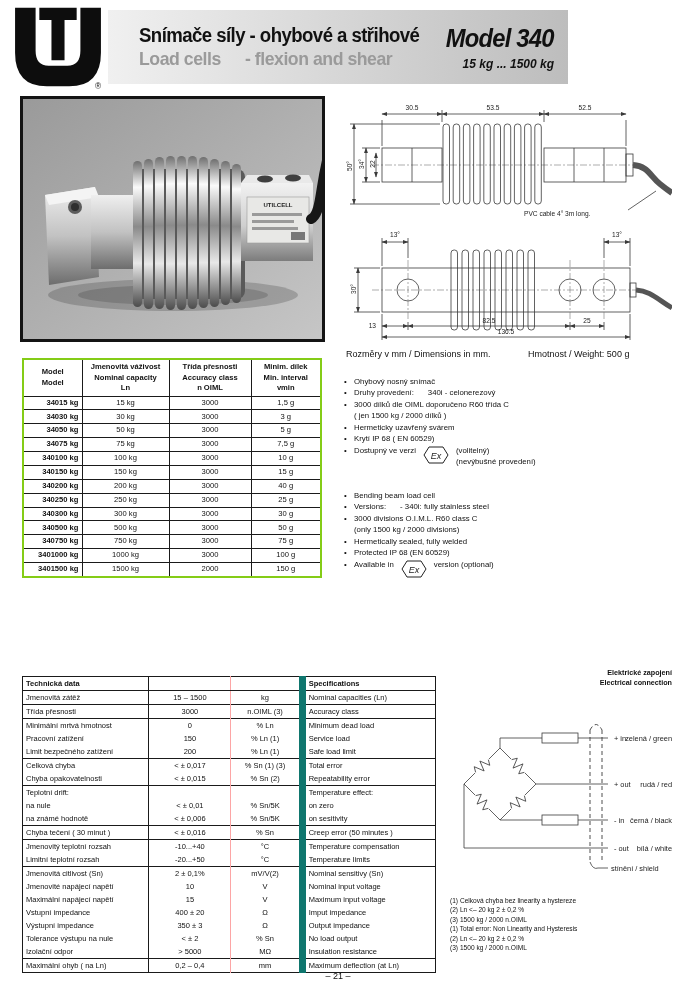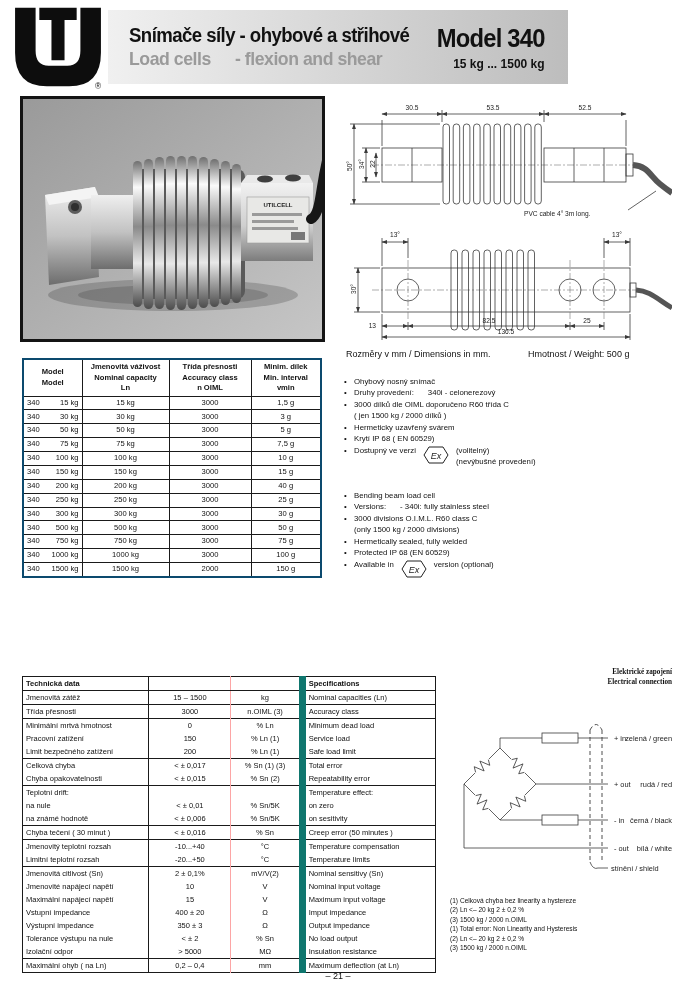--- a/index.html
+++ b/index.html
@@ -2,49 +2,49 @@
 <html><head>
 <meta charset="utf-8">
 <style>
   html,body{margin:0;padding:0;background:#fff;}
   body{width:676px;height:1000px;position:relative;font-family:"Liberation Sans","DejaVu Sans",sans-serif;color:#111;overflow:hidden;}
   .abs{position:absolute;}
 
   
   .logo{left:10px;top:6px;width:96px;height:84px;}
   .titlebar{left:108px;top:10px;width:460px;height:74px;background:linear-gradient(to right,#f0f0f0,#bdbdbd);
-    display:flex;align-items:center;justify-content:center;box-sizing:border-box;padding:0 14px 0 12px;}
+    display:flex;align-items:center;justify-content:flex-end;box-sizing:border-box;padding:0 14px 0 12px;}
   .title-cs{font-size:20px;font-weight:bold;letter-spacing:-0.6px;transform:scaleX(.93);transform-origin:left center;white-space:nowrap;}
   .title-en{font-size:19px;font-weight:bold;color:#9a9a9a;letter-spacing:-0.5px;transform:scaleX(.93);transform-origin:left center;white-space:nowrap;margin-top:1px;}
   .title-en .t2{margin-left:26px;}
-  .model-blk{text-align:right;}
+  .model-blk{text-align:right;font-style:italic;}
   .model-name{font-size:25px;font-weight:bold;letter-spacing:-0.8px;transform:scaleX(.95);transform-origin:right center;white-space:nowrap;}
   .model-range{font-size:12px;font-weight:bold;margin-top:4px;white-space:nowrap;}
 
   
   .photo{left:20px;top:96px;width:305px;height:246px;border:3px solid #141414;box-sizing:border-box;background:#aaa;}
 
   
   .draw-side{left:338px;top:96px;width:334px;height:128px;}
   .draw-top{left:338px;top:224px;width:334px;height:120px;}
   .cap1{left:346px;top:349px;font-size:9px;}
   .cap2{left:528px;top:349px;font-size:9px;}
   svg text{font-family:"Liberation Sans","DejaVu Sans",sans-serif;fill:#222;}
   .dim{font-size:6.6px;}
   .thin{stroke:#3a3a3a;stroke-width:.8;fill:none;}
   .dash{stroke:#777;stroke-width:.6;fill:none;stroke-dasharray:7 2 2 2;}
 
   
   .cap-table{left:22px;top:358px;width:300px;border-collapse:collapse;table-layout:fixed;font-size:7.6px;}
   .cap-table,.cap-table th,.cap-table td{border:1px solid #1a1a1a;}
-  .cap-table{border:2px solid #0c4a6e;padding-left:32px;}
+  .cap-table{border:2px solid #84cc16;padding-left:32px;}
   .cap-table th{font-weight:bold;padding:2px 1px;line-height:10.5px;border-bottom:1.6px solid #1a1a1a;}
   .cap-table td{padding:1.2px 3px;text-align:center;line-height:10.5px;}
   .cap-table td.mcell{padding:1.2px 3px;}
-  .mrow{display:flex;justify-content:space-between;}
+  .mrow{display:flex;justify-content:flex-end;font-weight:bold;}
   .cw1{width:59px;}.cw2{width:87px;}.cw3{width:82px;}.cw4{width:70px;}
 
   
   .feat-cs{left:344px;top:376px;width:332px;font-size:7.8px;line-height:11.4px;}
   .feat-en{left:344px;top:490px;width:332px;font-size:7.8px;line-height:11.4px;}
   .feat{display:flex;}
   .fb{width:10px;flex:0 0 10px;}
   .ft2{margin-left:14px;}
   .exline{display:flex;align-items:flex-start;margin-top:1px;}
   .exhex{margin:1px 7px 0 7px;}
@@ -58,21 +58,21 @@
   .tech-table td:nth-child(2),.tech-table th:nth-child(2){border-left:1px solid #1a1a1a;text-align:center;}
   .tech-table td:nth-child(3),.tech-table th:nth-child(3){border-left:1px solid #fca5a5;text-align:center;}
   .tech-table td:nth-child(4),.tech-table th:nth-child(4){border-left:7px solid #0f766e;text-align:left;}
   .tw1{width:126px;}.tw2{width:82px;}.tw3{width:71px;}.tw4{width:133px;}
   .tech-table tbody tr:nth-child(1),.tech-table tbody tr:nth-child(2),.tech-table tbody tr:nth-child(3),
   .tech-table tbody tr:nth-child(6),.tech-table tbody tr:nth-child(8),.tech-table tbody tr:nth-child(11),
   .tech-table tbody tr:nth-child(12),.tech-table tbody tr:nth-child(14),.tech-table tbody tr:nth-child(21)
   {border-top:1px solid #1a1a1a;}
 
   
-  .elec-title{left:480px;top:668px;width:192px;text-align:right;font-size:7.2px;line-height:9.6px;font-weight:bold;font-family:Liberation Serif, serif;}
+  .elec-title{left:480px;top:668px;width:192px;text-align:right;font-size:7.2px;line-height:9.6px;font-weight:bold;}
   .elec{left:448px;top:714px;width:226px;height:166px;}
   .elec text{font-size:7.4px;}
 
   
   .notes{left:450px;top:896px;font-size:6.6px;line-height:9.4px;}
   .footer{left:0;top:971px;width:676px;text-align:center;font-size:9px;font-weight:normal;}
 </style>
 </head>
 <body>
 

